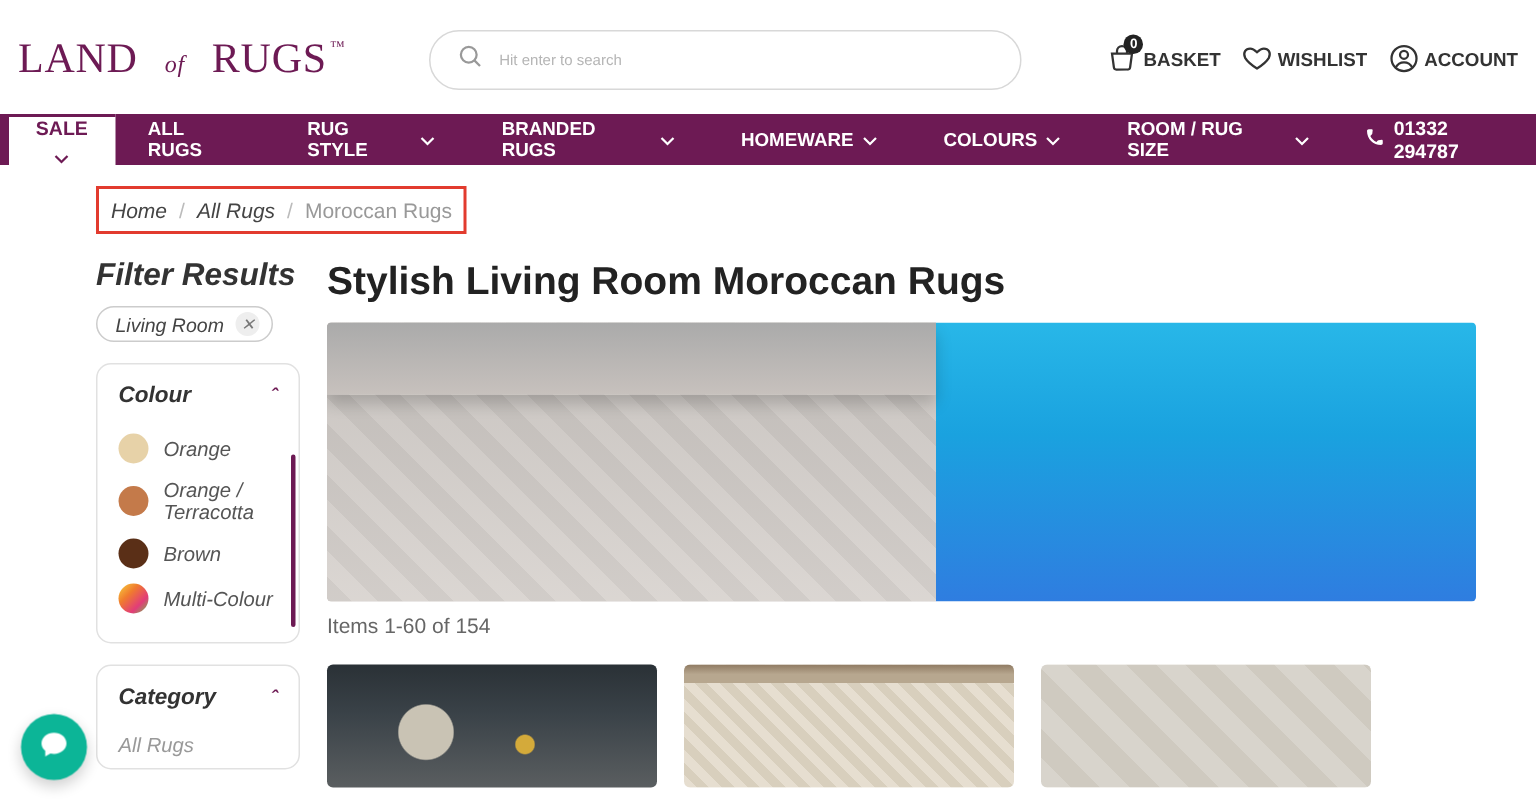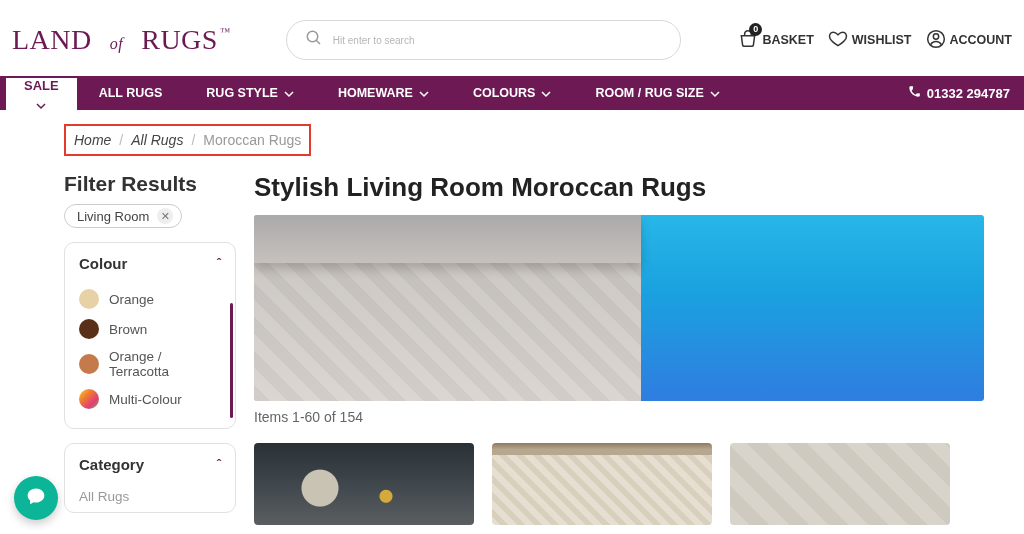--- a/index.html
+++ b/index.html
@@ -36,21 +36,21 @@
   
   .content { padding: 14px 40px 0 64px; }
   .breadcrumb-box { border: 2.5px solid #e23b2e; display:inline-flex; align-items:center; padding: 6px 8px; gap:8px; font-size:14px; color:#555; }
   .breadcrumb-box .bc-link { color:#444; cursor:pointer;font-style:italic; }
   .breadcrumb-box .bc-sep { color:#bbb; }
   .breadcrumb-box .bc-current { color:#999; }
   
   .main-row { display:flex; gap: 18px; margin-top: 16px; }
   
   
-  .sidebar { width: 172px; flex-shrink:0; }
+  .sidebar { width: 136px; flex-shrink:0;font-style:italic; }
   .filter-title { font-size: 21px; font-weight:700; color:#333; margin-bottom:8px; }
   .chip { display:inline-flex; align-items:center; gap:8px; border:1px solid #ccc; border-radius:14px; padding:3px 8px 3px 12px; font-size:13px; color:#444; margin-bottom:14px; cursor:pointer; }
   .chip .x { width:16px;height:16px; border-radius:50%; background:#eee; display:flex;align-items:center;justify-content:center; font-size:11px; color:#777; }
   
   .panel { border:1px solid #e1e1e1; border-radius:10px; padding:12px 14px 14px 14px; margin-bottom:14px; position:relative; }
   .panel-head { display:flex; justify-content:space-between; align-items:center; font-size:15px; font-weight:700; color:#333; margin-bottom:12px; cursor:pointer; }
   .panel-head .toggle { color:#6d1a54; font-size:13px; }
   .color-item { display:flex; align-items:center; gap:10px; font-size:13.5px; color:#555; padding:5px 0; cursor:pointer; }
   .swatch { width:20px; height:20px; border-radius:50%; flex-shrink:0; }
   .color-scroll-indicator { position:absolute; right:2px; top:60px; bottom:10px; width:3px; background:#6d1a54; border-radius:2px; }
@@ -153,20 +153,26 @@
   <div class="nav-item">
     <span>ALL RUGS</span>
   </div>
   <div class="nav-item">
     <span>RUG STYLE</span>
     <span class="chev"><svg viewBox="0 0 10 10" fill="none" stroke-width="1.5">
           <path d="M1 3l4 4 4-4"></path>
         </svg></span>
   </div>
   <div class="nav-item">
+    <span>BRANDED RUGS</span>
+    <span class="chev"><svg viewBox="0 0 10 10" fill="none" stroke-width="1.5">
+          <path d="M1 3l4 4 4-4"></path>
+        </svg></span>
+  </div>
+  <div class="nav-item">
     <span>HOMEWARE</span>
     <span class="chev"><svg viewBox="0 0 10 10" fill="none" stroke-width="1.5">
           <path d="M1 3l4 4 4-4"></path>
         </svg></span>
   </div>
   <div class="nav-item">
     <span>COLOURS</span>
     <span class="chev"><svg viewBox="0 0 10 10" fill="none" stroke-width="1.5">
           <path d="M1 3l4 4 4-4"></path>
         </svg></span>
@@ -206,26 +212,26 @@
       <div class="panel">
         <div class="panel-head">
           <span>Colour</span>
           <span class="toggle">ˆ</span>
         </div>
         <div class="color-item">
           <span class="swatch" style="background:#e7d2a8"></span>
           <span>Orange</span>
         </div>
         <div class="color-item">
+          <span class="swatch" style="background:#c47a4a"></span>
+          <span>Orange / Terracotta</span>
+        </div>
+        <div class="color-item">
           <span class="swatch" style="background:#5a2f17"></span>
           <span>Brown</span>
-        </div>
-        <div class="color-item">
-          <span class="swatch" style="background:#c47a4a"></span>
-          <span>Orange / Terracotta</span>
         </div>
         <div class="color-item">
           <span class="swatch" style="background:linear-gradient(135deg,#f7d23e 0%,#f07b2e 35%,#e23c79 70%,#6fbf4b 100%)"></span>
           <span>Multi-Colour</span>
         </div>
         <div class="color-scroll-indicator"></div>
       </div>
 
       <div class="panel" style="padding-bottom:4px;">
         <div class="panel-head">

